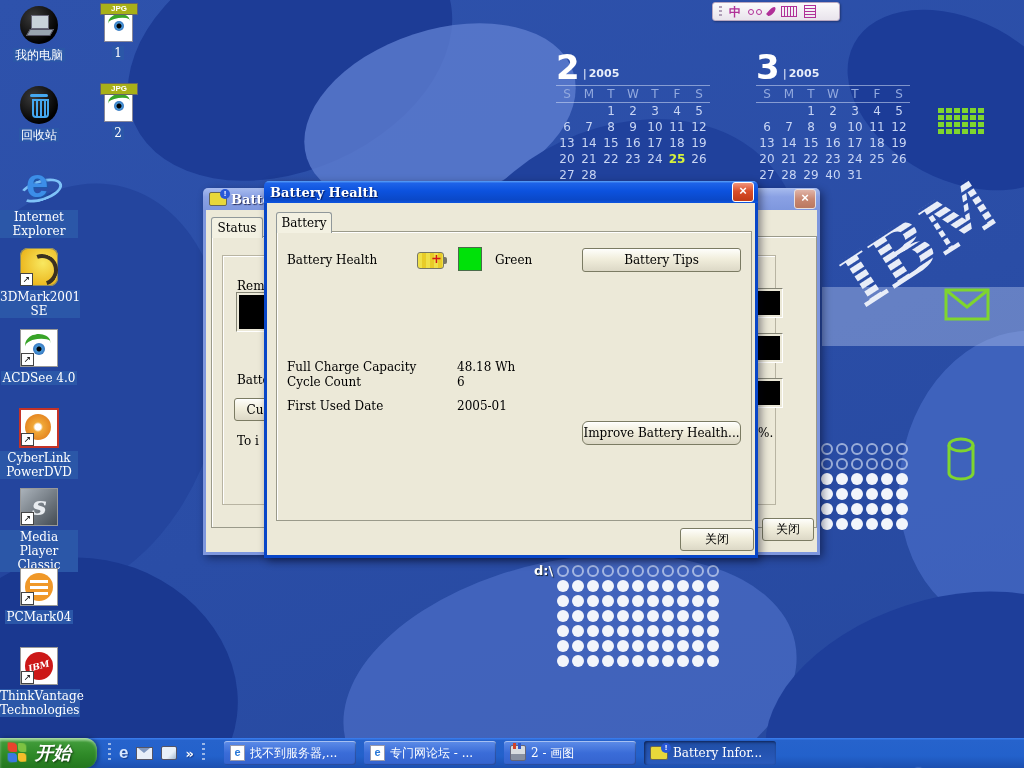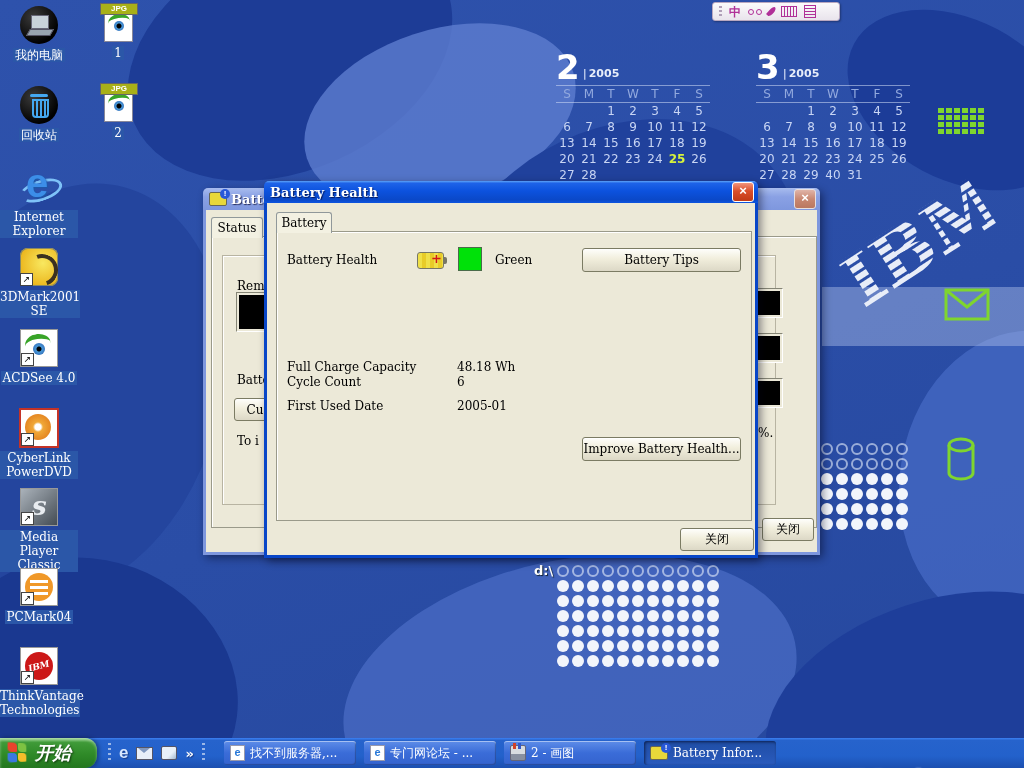--- a/index.html
+++ b/index.html
@@ -591,21 +591,21 @@
             </div>
             <div class="irow">
               <span class="lbl">Cycle Count</span>
               <span class="val">6</span>
             </div>
             <div class="irow gap">
               <span class="lbl">First Used Date</span>
               <span class="val">2005-01</span>
             </div>
           </div>
-        <div class="btn" style="left:305px;top:205px;width:157px;height:22px;">Improve Battery Health...</div>
+        <div class="btn" style="left:305px;top:189px;width:157px;height:22px;border-radius:6px;">Improve Battery Health...</div>
       </div>
       <div class="btn" style="left:413px;top:325px;width:72px;height:21px;">关闭</div>
     </div>
   </div>
 
   <div class="taskbar">
     <div class="start">
       <span class="flag">
           <i></i>
           <i></i>

